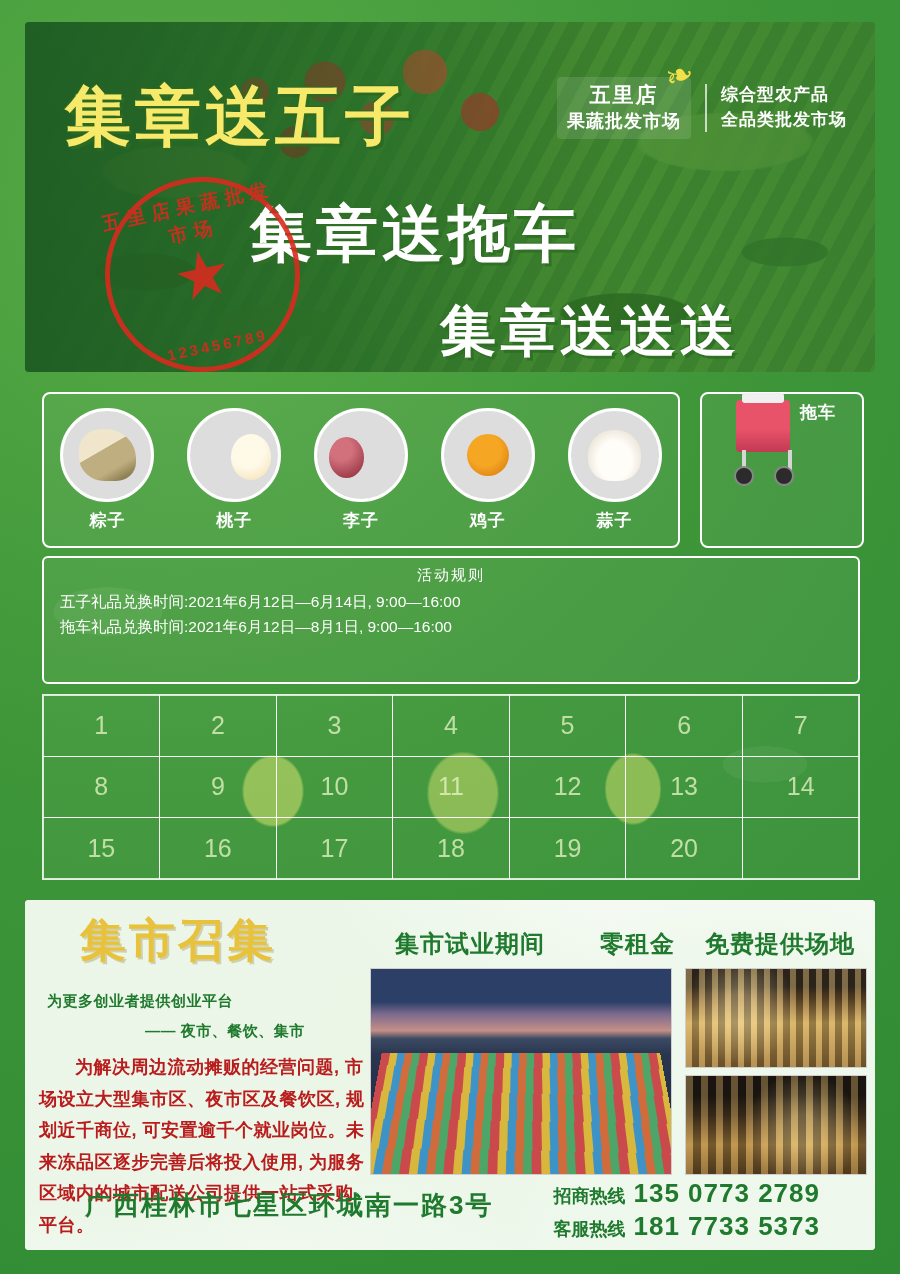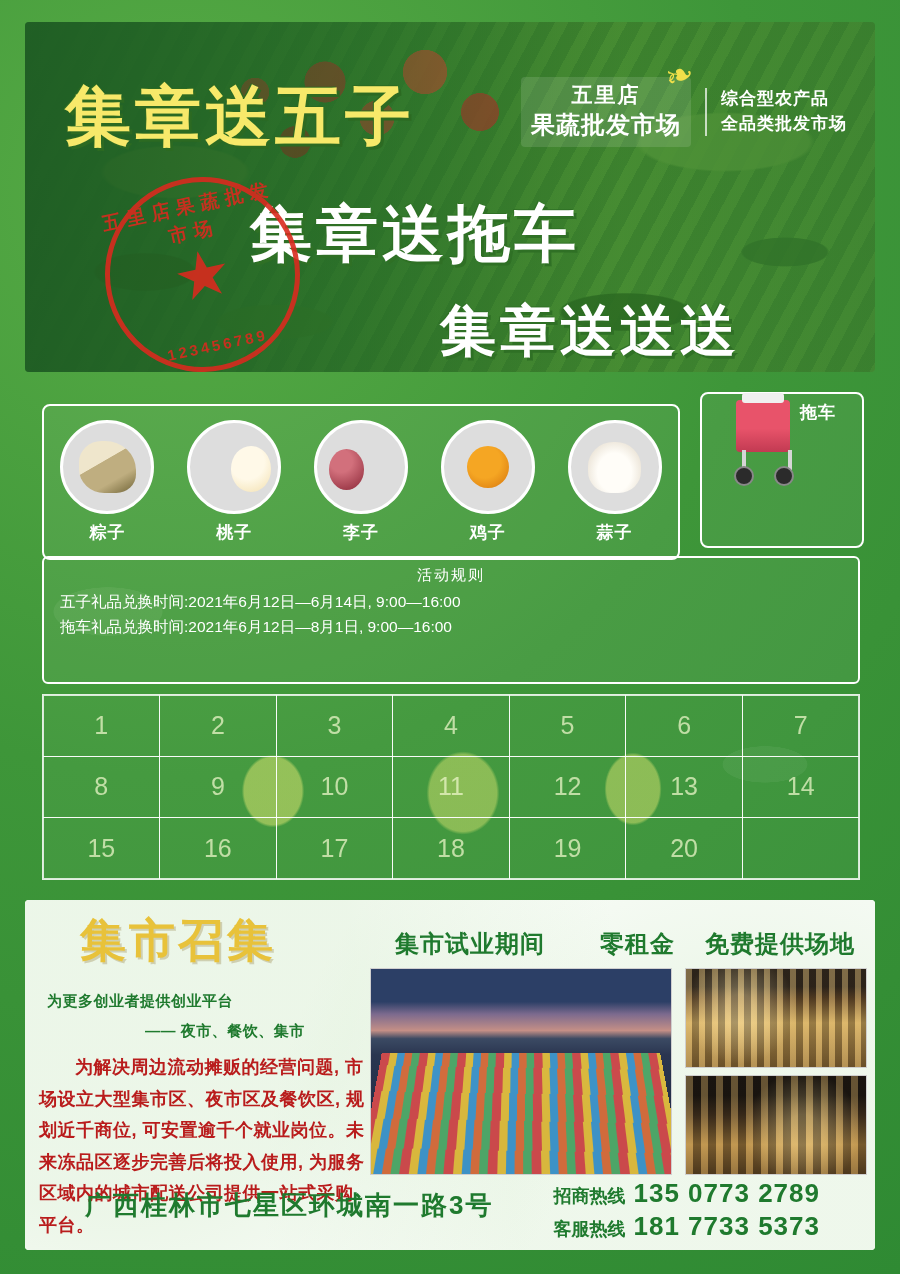--- a/index.html
+++ b/index.html
@@ -151,21 +151,21 @@
     border-radius: 4px;
     padding: 4px 10px 6px;
     position: relative;
   }
   .brand-left .l1 {
     font-size: 21px;
     font-weight: bold;
     letter-spacing: 2px;
   }
   .brand-left .l2 {
-    font-size: 24px;
+    font-size: 18px;
     font-weight: bold;
     letter-spacing: 1px;
   }
   .brand-left .swoosh {
     position: absolute;
     right: -2px;
     top: -22px;
     color: #f1e04a;
     font-size: 34px;
     transform: rotate(-18deg);
@@ -189,21 +189,20 @@
     left: 42px;
     top: 392px;
     width: 634px;
     height: 152px;
     border: 2px solid #ffffff;
     border-radius: 8px;
     display: flex;
     justify-content: space-around;
     align-items: center;
     background: rgba(255,255,255,0.06);
-    margin-top: 12px;
   }
   .cart-panel {
     position: absolute;
     left: 700px;
     top: 392px;
     width: 160px;
     height: 152px;
     border: 2px solid #ffffff;
     border-radius: 8px;
     display: flex;

